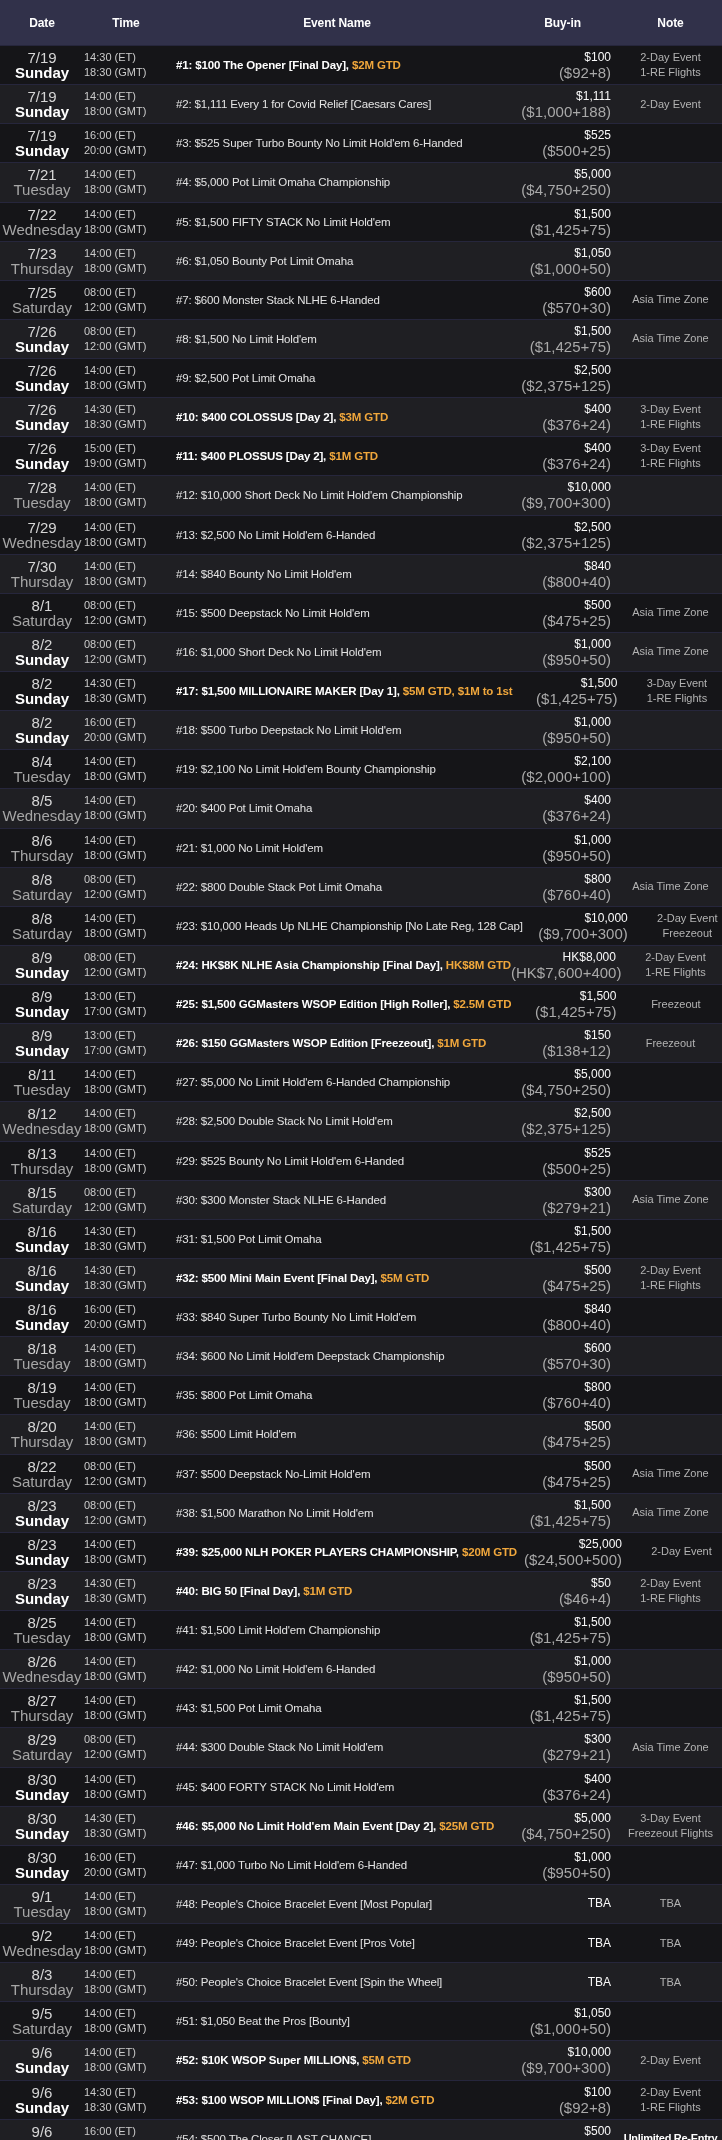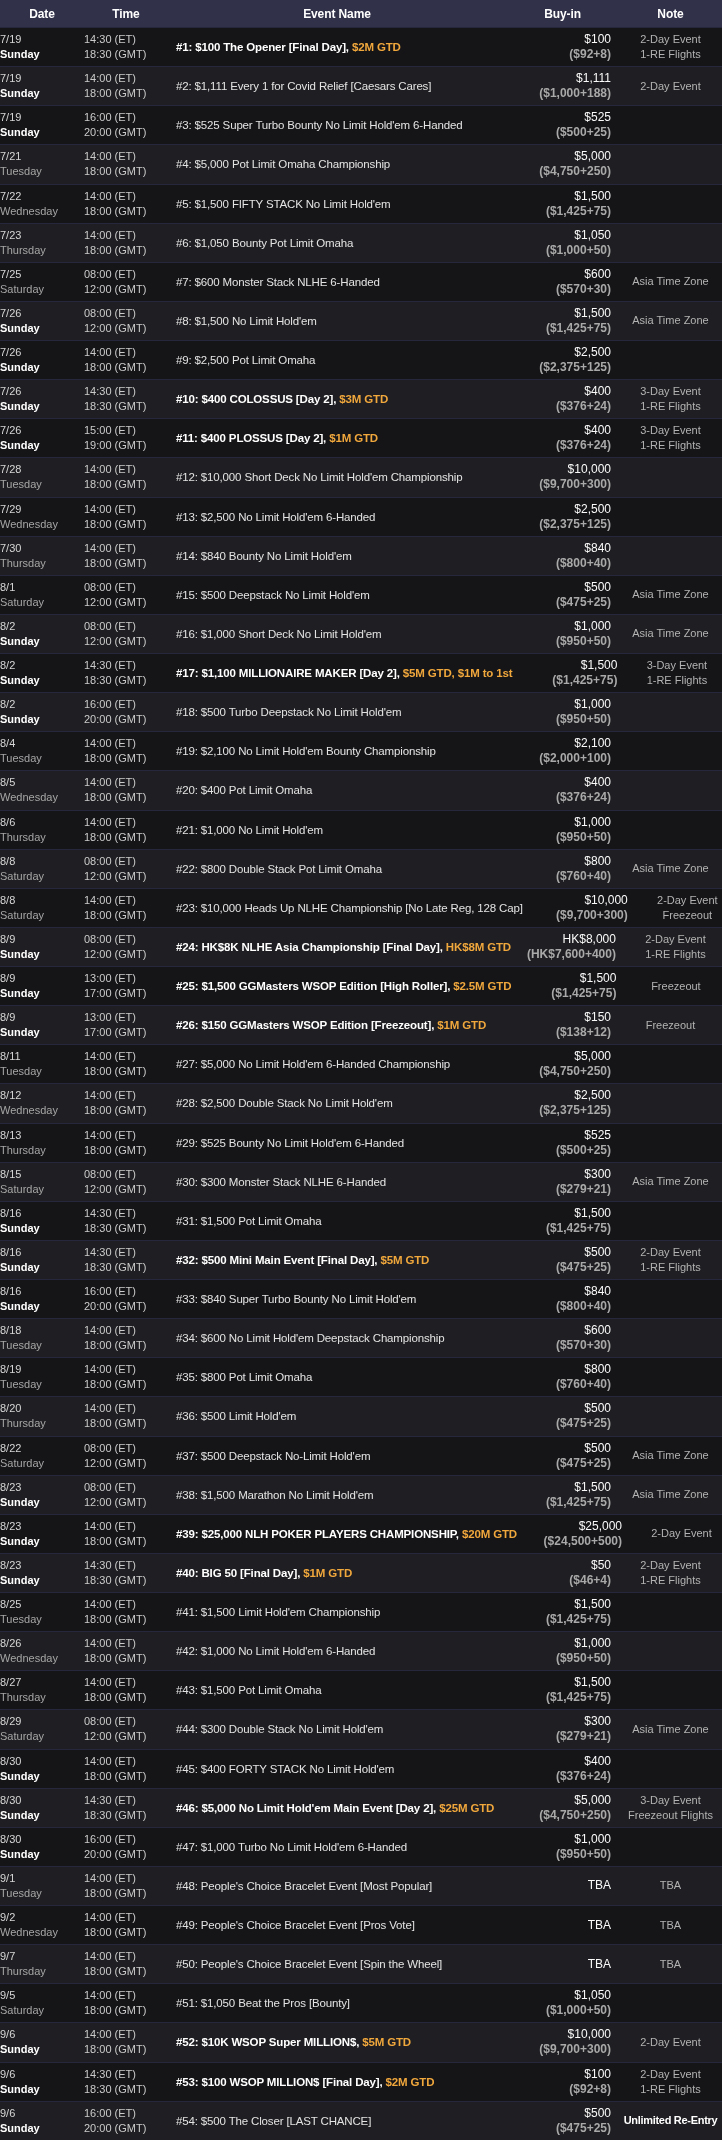--- a/index.html
+++ b/index.html
@@ -1,38 +1,38 @@
 <!DOCTYPE html>
 <html><head>
 <meta charset="utf-8">
 <style>
   html,body{margin:0;padding:0;background:#0c0c0e;}
   body{width:722px;font-family:"Liberation Sans",sans-serif;-webkit-font-smoothing:antialiased;}
   .tbl{width:722px;}
   
-  .hdr{display:grid;grid-template-columns:84px 84px 1fr 113px 103px;height:27px;
+  .hdr{display:grid;grid-template-columns:84px 84px 1fr 113px 103px;height:45px;
        background:#31314a;align-items:center;}
   .hdr .hc{color:#ffffff;font-weight:bold;font-size:12px;text-align:center;letter-spacing:-0.1px;}
   
   .row{display:grid;grid-template-columns:84px 84px 1fr 113px 103px;height:39.13px;
        box-sizing:border-box;border-top:1px solid #26263c;align-items:center;}
   .row:nth-child(odd){background:#151518;}
   .row:nth-child(even){background:#1f1f23;}
   .c{overflow:visible;}
-  .cell-date{text-align:left;line-height:15px;font-size:11px;}
+  .cell-date{text-align:center;line-height:15px;font-size:15px;}
   .d1{color:#d6d6d6;}
   .d2{color:#a6a6a6;}
   .d2.sun{color:#ffffff;font-weight:bold;}
   .cell-time{text-align:left;line-height:15px;font-size:11px;color:#cbcbcb;}
   .cell-event{padding-left:8px;font-size:11.5px;color:#e3e3e3;letter-spacing:-0.15px;white-space:nowrap;}
   .ename.feat{font-weight:bold;color:#ffffff;}
   .gtd{font-weight:bold;}
   .cell-buyin{text-align:right;padding-right:8px;line-height:15px;}
   .b1{color:#fafafa;font-weight:normal;font-size:12px;}
-  .b2{color:#a9a9a9;font-size:12px;font-weight:bold;}
+  .b2{color:#a9a9a9;font-size:15px;}
   .cell-note{text-align:center;font-size:11px;color:#b3b3b3;line-height:15px;white-space:nowrap;}
   .cell-note.nb{color:#ffffff;font-weight:bold;letter-spacing:-0.3px;}
 </style>
 </head>
 <body>
 
 <div class="tbl">
   <div class="hdr">
     <div class="hc">Date</div>
     <div class="hc">Time</div>
@@ -367,21 +367,21 @@
   <div class="row">
     <div class="c cell-date">
       <div class="d1">8/2</div>
       <div class="d2 sun">Sunday</div>
     </div>
     <div class="c cell-time">
       <div>14:30 (ET)</div>
       <div>18:30 (GMT)</div>
     </div>
     <div class="c cell-event">
-      <span class="ename feat">#17: $1,100 MILLIONAIRE MAKER [Day 2],</span><span class="gtd" style="color: rgb(240, 167, 60);"> $5M GTD, $1M to 1st</span>
+      <span class="ename feat">#17: $1,500 MILLIONAIRE MAKER [Day 1],</span><span class="gtd" style="color: rgb(240, 167, 60);"> $5M GTD, $1M to 1st</span>
     </div>
     <div class="c cell-buyin">
       <div class="b1">$1,500</div>
       <div class="b2">($1,425+75)</div>
     </div>
     <div class="c cell-note">
           <div>3-Day Event</div>
           <div>1-RE Flights</div>
         </div>
   </div>
@@ -1024,21 +1024,21 @@
       <div class="b1">TBA</div>
 
     </div>
     <div class="c cell-note">
           <div>TBA</div>
         </div>
   </div>
 
   <div class="row">
     <div class="c cell-date">
-      <div class="d1">9/7</div>
+      <div class="d1">8/3</div>
       <div class="d2">Thursday</div>
     </div>
     <div class="c cell-time">
       <div>14:00 (ET)</div>
       <div>18:00 (GMT)</div>
     </div>
     <div class="c cell-event">
       <span class="ename">#50: People's Choice Bracelet Event [Spin the Wheel]</span>
     </div>
     <div class="c cell-buyin">

